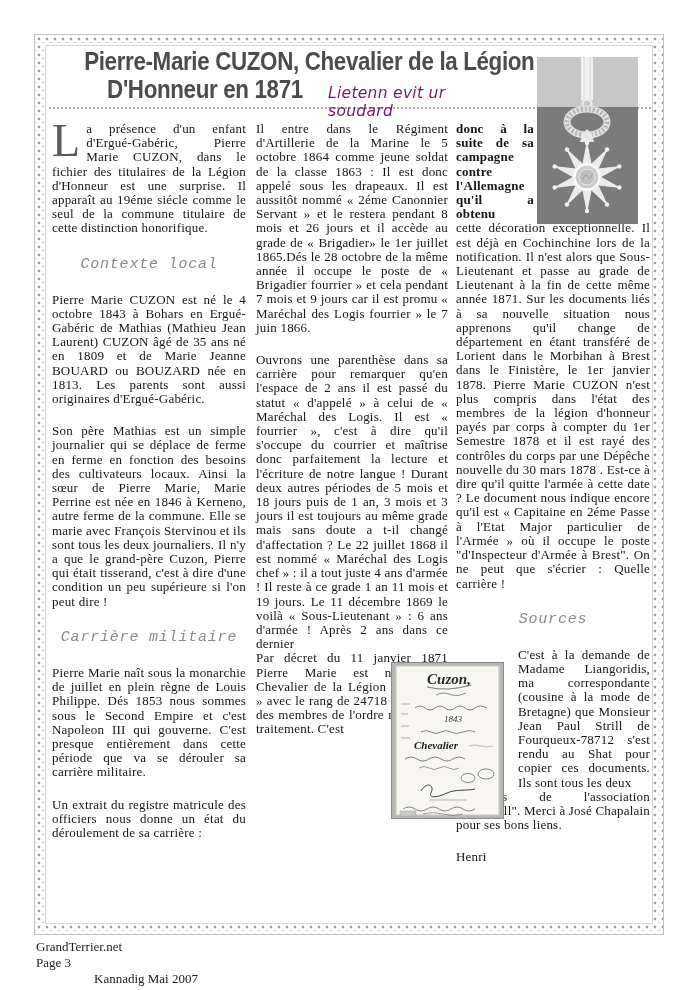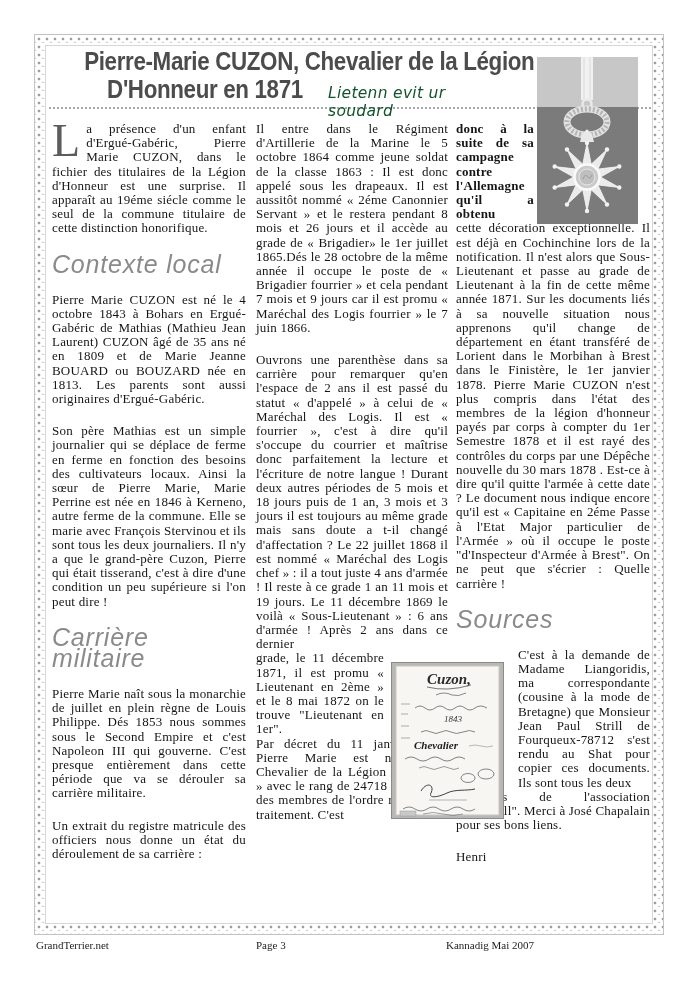--- a/index.html
+++ b/index.html
@@ -19,53 +19,53 @@
 
   
   .title-line{position:absolute;font-family:"Liberation Sans",sans-serif;
     font-weight:bold;color:#4c4c4c;white-space:nowrap;z-index:2;}
   .t1{left:50px;top:46px;width:488px;text-align:center;font-size:26px;
       letter-spacing:-0.4px;transform:scaleX(0.86);transform-origin:center;}
   .t2{left:70px;top:74px;width:270px;text-align:center;font-size:26px;
       letter-spacing:-0.4px;transform:scaleX(0.86);transform-origin:center;}
   .hand{font-family:"DejaVu Sans",sans-serif;font-style:italic;}
   .subtitle{position:absolute;left:328px;top:84px;width:185px;font-size:15.5px;
-    color:#14532d;letter-spacing:0.3px;z-index:2;}
+    color:#701a75;letter-spacing:0.3px;z-index:2;}
   .divider{position:absolute;left:49px;top:107px;width:602px;height:0;
     border-top:2px dotted #a8a8a8;z-index:1;}
 
   
   .col{position:absolute;top:122px;z-index:2;}
   .col1{left:52px;width:194px;}
   .col2{left:256px;width:192px;}
   .col3{left:456px;width:194px;}
   .col p{margin:0 0 18px 0;text-align:justify;font-size:13px;
     line-height:14.2px;letter-spacing:0.2px;}
   .joined{margin-bottom:0 !important;}
   .narrow2{width:128px;}
   .narrow3a{width:78px;font-weight:bold;}
   .narrow3b{width:132px;margin-left:62px !important;}
-  .heading{font-family:Liberation Sans, sans-serif;font-style:italic;
-    color:#8a8a8a;font-size:25px;line-height:21px;text-align:left;
+  .heading{font-family:Liberation Mono, monospace;font-style:italic;
+    color:#8a8a8a;font-size:15px;line-height:21px;text-align:center;
     margin:16px 0 18px 0;letter-spacing:0.8px;}
   .h-legion{width:130px;margin:32px 0 20px 0;}
   .dropcap{float:left;font-size:46px;line-height:31px;padding:3px 6px 0 0;
     color:#5c5c5c;font-family:"Liberation Serif",serif;}
   .signature{text-align:right;padding-right:6px;margin-top:8px;font-size:13.5px;}
 
   
   .medal-photo{position:absolute;left:537px;top:57px;z-index:4;}
   .scan-photo{position:absolute;left:391px;top:662px;z-index:4;}
 
   
-  .footer{position:absolute;left:36px;right:34px;top:939px;display:flex;
-    align-items:baseline;font-size:11px;color:#1d1d1d;z-index:2;}
+  .footer{position:absolute;left:36px;right:50px;top:939px;display:flex;
+    align-items:baseline;font-size:13px;color:#1d1d1d;z-index:2;flex-direction:column;}
   .footer .f-left{width:220px;text-align:left;}
   .footer .f-center{flex:1;text-align:left;}
-  .footer .f-right{width:220px;text-align:left;}
+  .footer .f-right{width:220px;text-align:center;}
 </style>
 </head>
 <body>
 
 <div class="frame">
   <div class="frame-inner"></div>
 </div>
 
 <div class="title-line t1">Pierre-Marie CUZON, Chevalier de la Légion</div>
 <div class="title-line t2">D'Honneur en 1871</div>
@@ -138,21 +138,20 @@
   <p>Pierre Marie CUZON est né le 4 octobre 1843 à Bohars en Ergué-Gabéric de Mathias (Mathieu Jean Laurent) CUZON âgé de 35 ans né en 1809 et de Marie Jeanne BOUARD ou BOUZARD née en 1813. Les parents sont aussi originaires d'Ergué-Gabéric.</p>
   <p>Son père Mathias est un simple journalier qui se déplace de ferme en ferme en fonction des besoins des cultivateurs locaux. Ainsi la sœur de Pierre Marie, Marie Perrine est née en 1846 à Kerneno, autre ferme de la commune. Elle se marie avec François Stervinou et ils sont tous les deux journaliers. Il n'y a que le grand-père Cuzon, Pierre qui était tisserand, c'est à dire d'une condition un peu supérieure si l'on peut dire !</p>
   <div class="heading">Carrière militaire</div>
   <p>Pierre Marie naît sous la monarchie de juillet en plein règne de Louis Philippe. Dés 1853 nous sommes sous le Second Empire et c'est Napoleon III qui gouverne. C'est presque entièrement dans cette période que va se dérouler sa carrière militaire.</p>
   <p>Un extrait du registre matricule des officiers nous donne un état du déroulement de sa carrière :</p>
 </div>
 
 <div class="col col2">
   <p>Il entre dans le Régiment d'Artillerie de la Marine le 5 octobre 1864 comme jeune soldat de la classe 1863 : Il est donc appelé sous les drapeaux. Il est aussitôt nommé « 2éme Canonnier Servant » et le restera pendant 8 mois et 26 jours et il accède au grade de « Brigadier» le 1er juillet 1865.Dés le 28 octobre de la même année il occupe le poste de « Brigadier fourrier » et cela pendant 7 mois et 9 jours car il est promu « Maréchal des Logis fourrier » le 7 juin 1866.</p>
   <p class="joined">Ouvrons une parenthèse dans sa carrière pour remarquer qu'en l'espace de 2 ans il est passé du statut « d'appelé » à celui de « Maréchal des Logis. Il est « fourrier », c'est à dire qu'il s'occupe du courrier et maîtrise donc parfaitement la lecture et l'écriture de notre langue ! Durant deux autres périodes de 5 mois et 18 jours puis de 1 an, 3 mois et 3 jours il est toujours au même grade mais sans doute a t-il changé d'affectation ? Le 22 juillet 1868 il est nommé « Maréchal des Logis chef » : il a tout juste 4 ans d'armée ! Il reste à ce grade 1 an 11 mois et 19 jours. Le 11 décembre 1869 le voilà « Sous-Lieutenant » : 6 ans d'armée ! Après 2 ans dans ce dernier</p>
-  <p class="narrow2 joined">grade, le 11 décembre 1871, il est promu « Lieutenant en 2ème » et le 8 mai 1872 on le trouve "Lieutenant en 1er".</p>
   <p>Par décret du 11 janvier 1871 Pierre Marie est nommé « Chevalier de la Légion d'Honneur » avec le rang de 24718 sur la liste des membres de l'ordre recevant le traitement. C'est</p>
 </div>
 
 <div class="col col3">
   <p class="narrow3a joined">donc à la suite de sa campagne contre l'Allemagne qu'il a obtenu</p>
   <p>cette décoration exceptionnelle. Il est déjà en Cochinchine lors de la notification. Il n'est alors que Sous-Lieutenant et passe au grade de Lieutenant à la fin de cette même année 1871. Sur les documents liés à sa nouvelle situation nous apprenons qu'il change de département en étant transféré de Lorient dans le Morbihan à Brest dans le Finistère, le 1er janvier 1878. Pierre Marie CUZON n'est plus compris dans l'état des membres de la légion d'honneur payés par corps à compter du 1er Semestre 1878 et il est rayé des contrôles du corps par une Dépêche nouvelle du 30 mars 1878 . Est-ce à dire qu'il quitte l'armée à cette date ? Le document nous indique encore qu'il est « Capitaine en 2éme Passe à l'Etat Major particulier de l'Armée » où il occupe le poste "d'Inspecteur d'Armée à Brest". On ne peut que s'écrier : Quelle carrière !</p>
   <div class="heading">Sources</div>
   <p class="narrow3b joined">C'est à la demande de Madame Liangoridis, ma correspondante (cousine à la mode de Bretagne) que Monsieur Jean Paul Strill de Fourqueux-78712 s'est rendu au Shat pour copier ces documents. Ils sont tous les deux</p>
   <p>adhérents de l'association "Genemill". Merci à José Chapalain pour ses bons liens.</p>
   <p class="signature">Henri</p>

